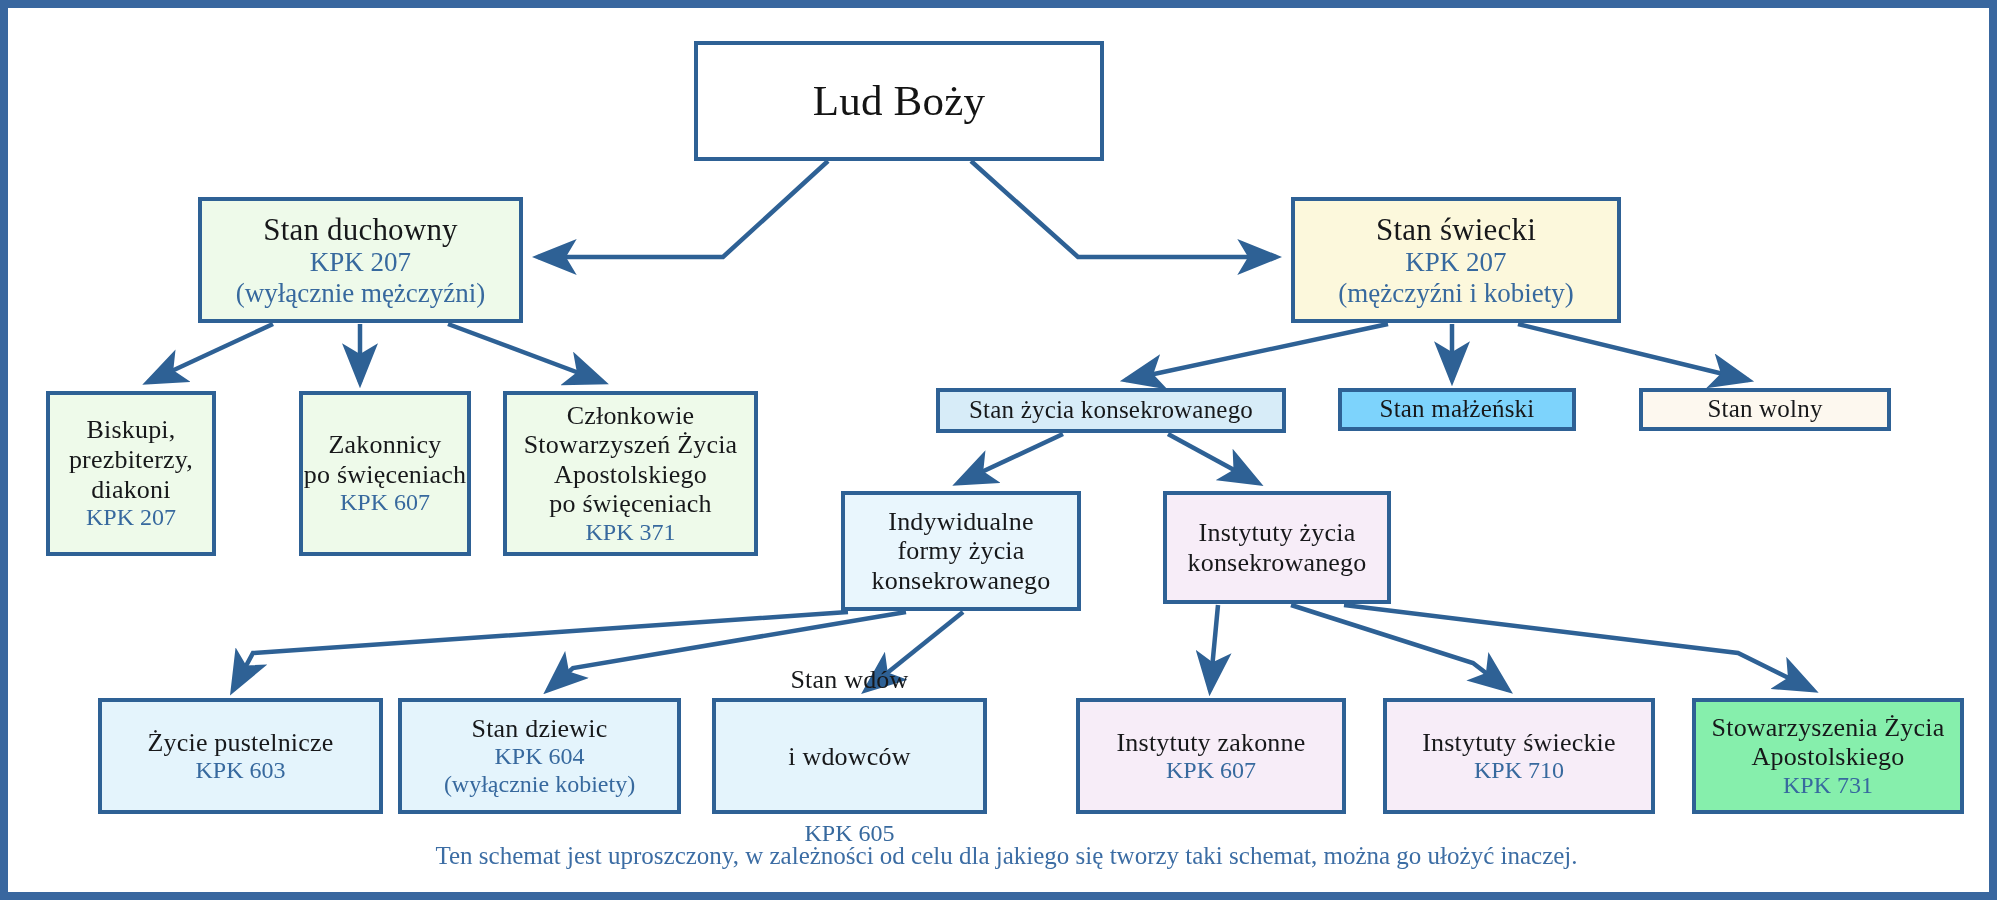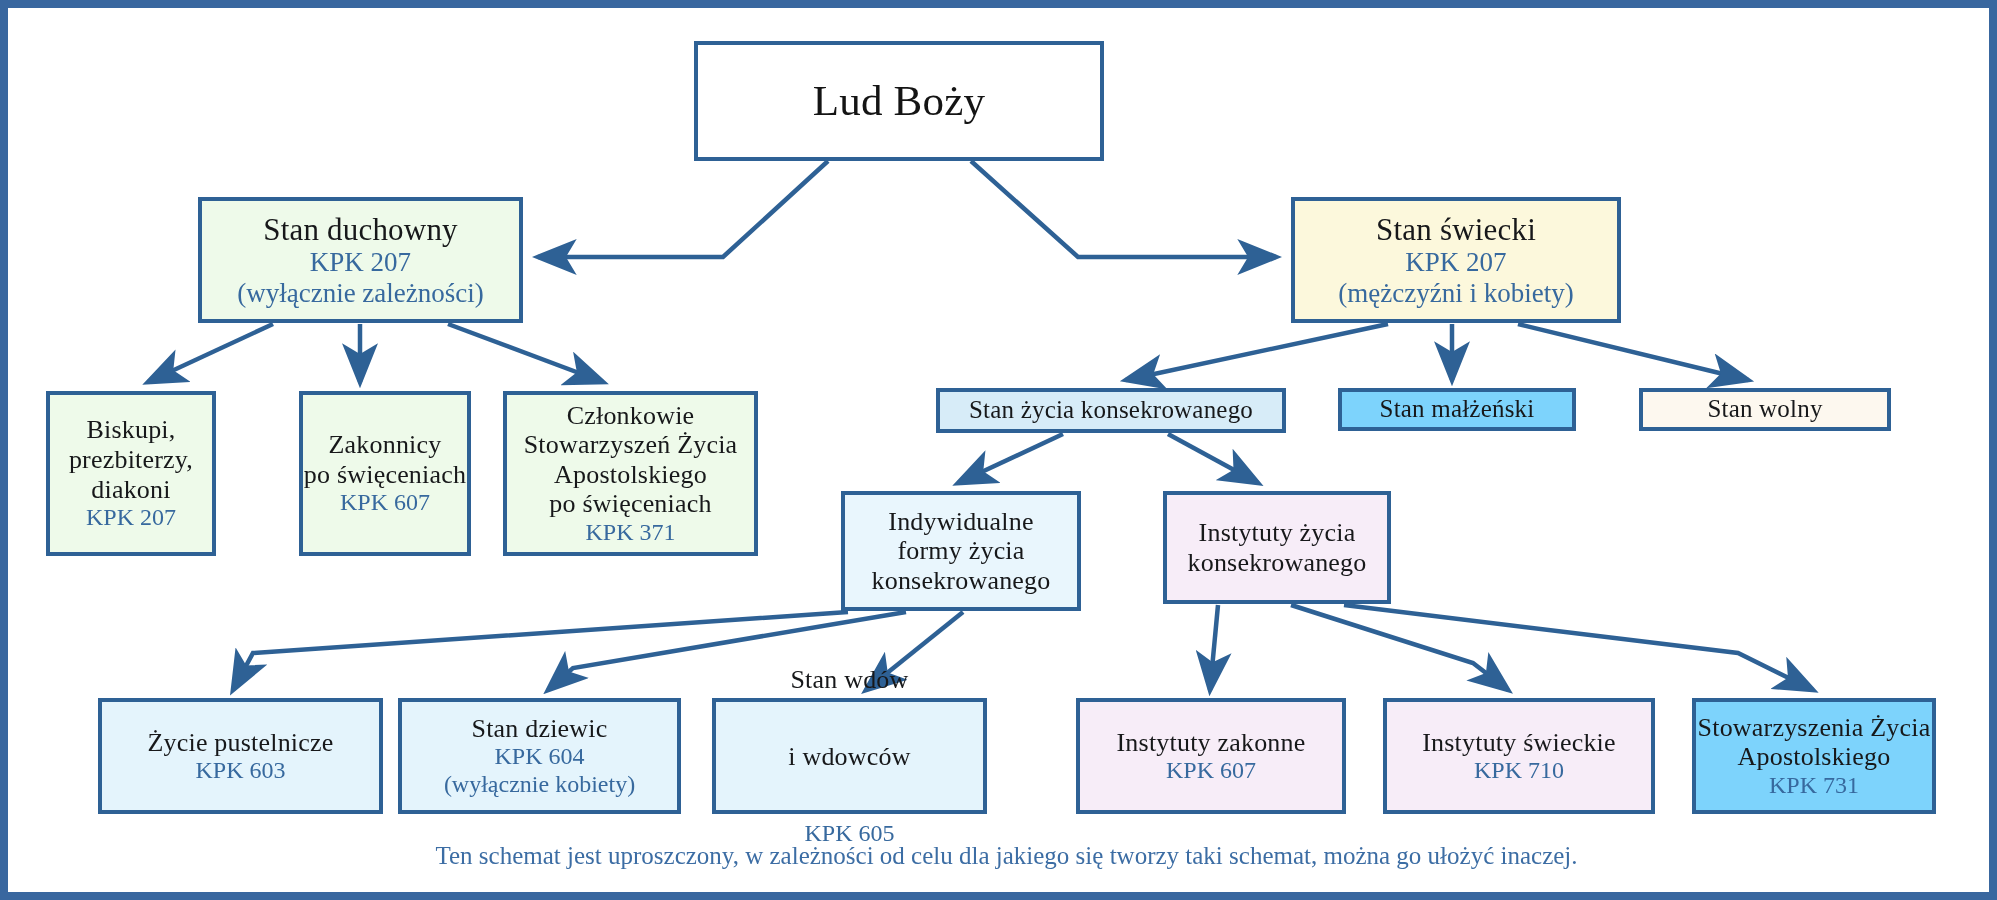--- a/index.html
+++ b/index.html
@@ -79,21 +79,21 @@
   
   #n-individual{left:833px;top:483px;width:240px;height:120px;background:#e9f6fd;}
   #n-institutes{left:1155px;top:483px;width:228px;height:113px;background:#f7edf8;}
 
   
   #n-hermit{left:90px;top:690px;width:285px;height:116px;background:#e4f4fc;}
   #n-virgins{left:390px;top:690px;width:283px;height:116px;background:#e4f4fc;}
   #n-widows{left:704px;top:690px;width:275px;height:116px;background:#e4f4fc;gap:48px;}
   #n-religious{left:1068px;top:690px;width:270px;height:116px;background:#f7edf8;}
   #n-secular{left:1375px;top:690px;width:272px;height:116px;background:#f7edf8;}
-  #n-societies{left:1684px;top:690px;width:244px;height:116px;background:#7dd3fc;}
+  #n-societies{left:1684px;top:690px;width:272px;height:116px;background:#86efac;}
 
   #footnote{
     position:absolute;left:0;top:834px;width:1997px;
     text-align:center;
     color:#3c6da4;
     font-size:25px;
     z-index:3;
   }
 </style>
 </head>
@@ -135,21 +135,21 @@
       </g>
     </svg>
 
     <div class="node" id="n-root">
       <span class="t1">Lud Boży</span>
     </div>
 
     <div class="node" id="n-clergy">
       <span class="t1">Stan duchowny</span>
       <span class="t2">KPK 207</span>
-      <span class="t2">(wyłącznie zależności)</span>
+      <span class="t2">(wyłącznie mężczyźni)</span>
     </div>
 
     <div class="node" id="n-lay">
       <span class="t1">Stan świecki</span>
       <span class="t2">KPK 207</span>
       <span class="t2">(mężczyźni i kobiety)</span>
     </div>
 
     <div class="node small" id="n-bishops">
       <span class="t1">Biskupi,</span>

